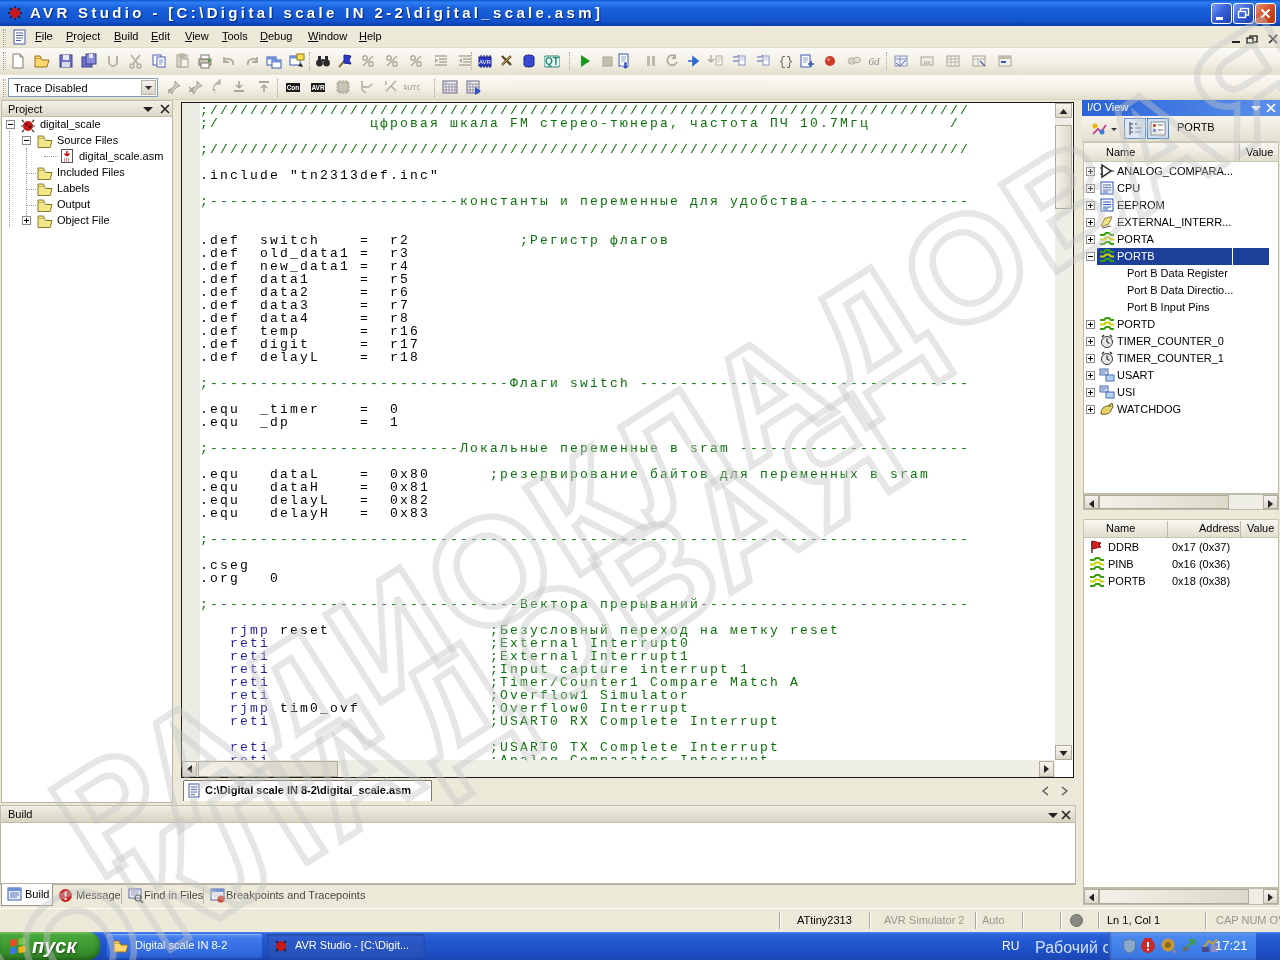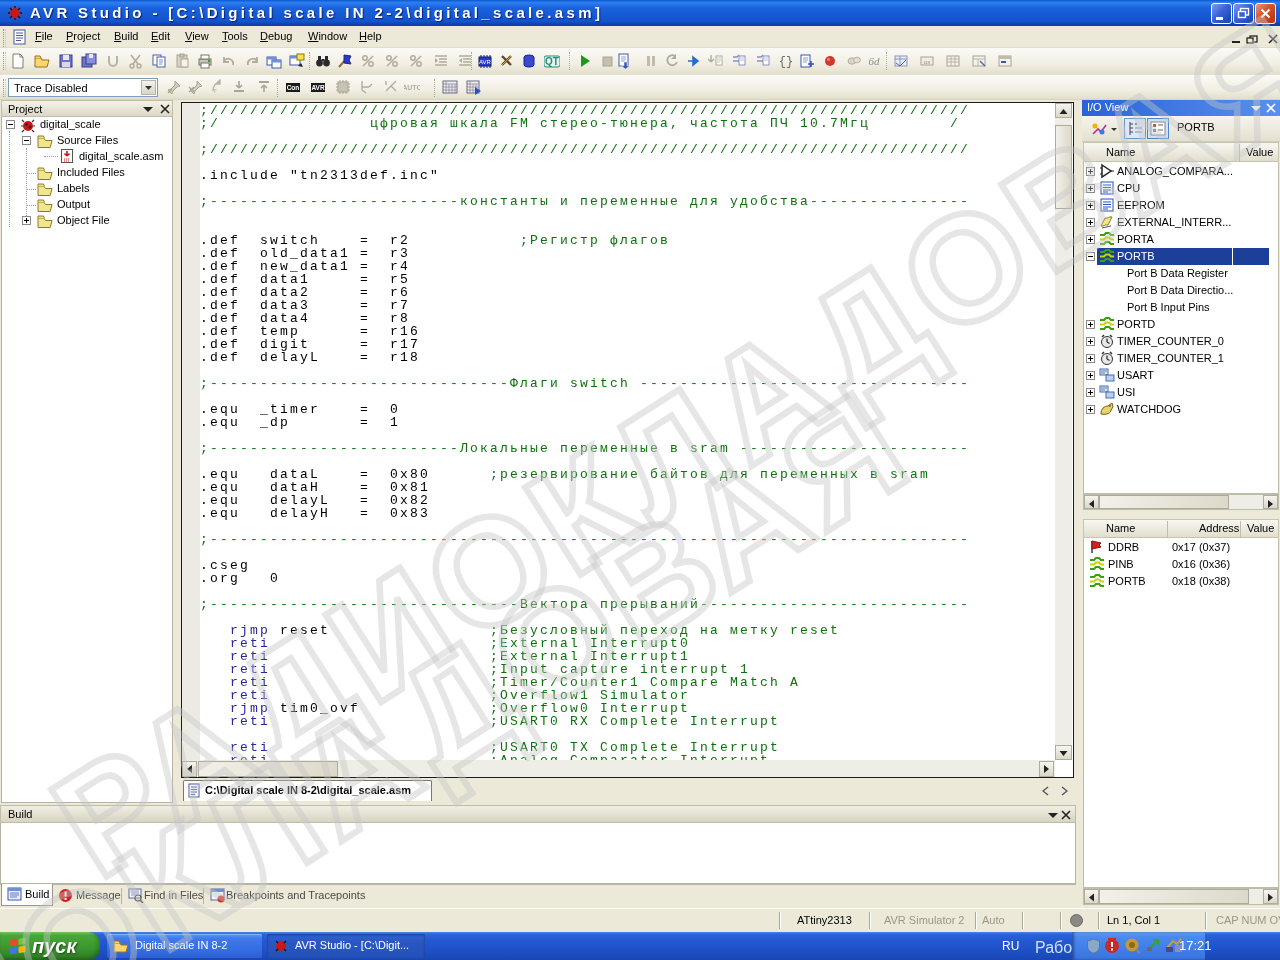--- a/index.html
+++ b/index.html
@@ -49,21 +49,21 @@
 #build-body { left:0px; top:823px; width:1076px; height:61px; background:#fff; border:1px solid #b8b4a4; border-top:none; }
 
 .btab { position:absolute; top:885px; height:21px; background:transparent; font-size:11px; color:#4a4a44; white-space:nowrap; }
 
 #status { left:0; top:908px; width:1280px; height:24px; background:#ece9d8; border-top:1px solid #fff; font-size:11px; white-space:nowrap; } #status span { white-space:nowrap; }
 
 #taskbar { left:0; top:932px; width:1280px; height:28px; background:linear-gradient(180deg,#4a84ee 0%,#2b62d8 9%,#2258cf 35%,#1e4fc4 70%,#1a46b2 100%); }
 #start { position:absolute; left:0; top:0; width:100px; height:28px; border-radius:0 12px 12px 0; background:linear-gradient(180deg,#7ec464 0%,#48a73a 12%,#3c9a31 50%,#338527 88%,#2d7a22 100%); box-shadow:inset -2px -2px 4px rgba(0,40,0,.3); }
 #start .st { position:absolute; left:32px; top:3px; color:#fff; font-weight:bold; font-style:italic; font-size:20px; text-shadow:1px 1px 2px #1a4a10; }
 .taskbtn { position:absolute; top:2px; height:24px; white-space:nowrap; border-radius:2px; background:linear-gradient(180deg,#5f93f4 0%,#3e78ea 20%,#346ce2 70%,#2c5ecf 100%); box-shadow:inset 0 1px 0 #86b2f8; color:#fff; font-size:11px; }
-#tray { position:absolute; left:1072px; top:0; width:133px; height:28px; background:linear-gradient(180deg,#6ba2f2 0%,#4c8af0 15%,#3f7ee8 60%,#3a74dc 100%); box-shadow:inset 2px 0 3px rgba(0,0,60,.4); }
+#tray { position:absolute; left:1108px; top:0; width:148px; height:28px; background:linear-gradient(180deg,#6ba2f2 0%,#4c8af0 15%,#3f7ee8 60%,#3a74dc 100%); box-shadow:inset 2px 0 3px rgba(0,0,60,.4); }
 
 .wm { position:absolute; width:2200px; font-size:150px; font-weight:bold; letter-spacing:6px; line-height:150px; color:transparent; -webkit-text-stroke:6.5px #c6c6c6; opacity:0.42; transform:rotate(-32.5deg); transform-origin:0 0; white-space:nowrap; z-index:50; pointer-events:none; }
 </style></head>
 <body>
 <div class="abs" id="title">
   <svg style="position:absolute;left:7px;top:5px" width="16" height="16" viewBox="0 0 16 16">
       <circle cx="8" cy="8" r="5" fill="#c81818"></circle>
       <path d="M3 3l2 2M13 3l-2 2M3 13l2-2M13 13l-2-2M8 1v2M8 13v2M1 8h2M13 8h2" stroke="#2a0a0a" stroke-width="1.3"></path>
     </svg>
   <div class="txt">AVR Studio - [C:\Digital scale IN 2-2\digital_scale.asm]</div>

